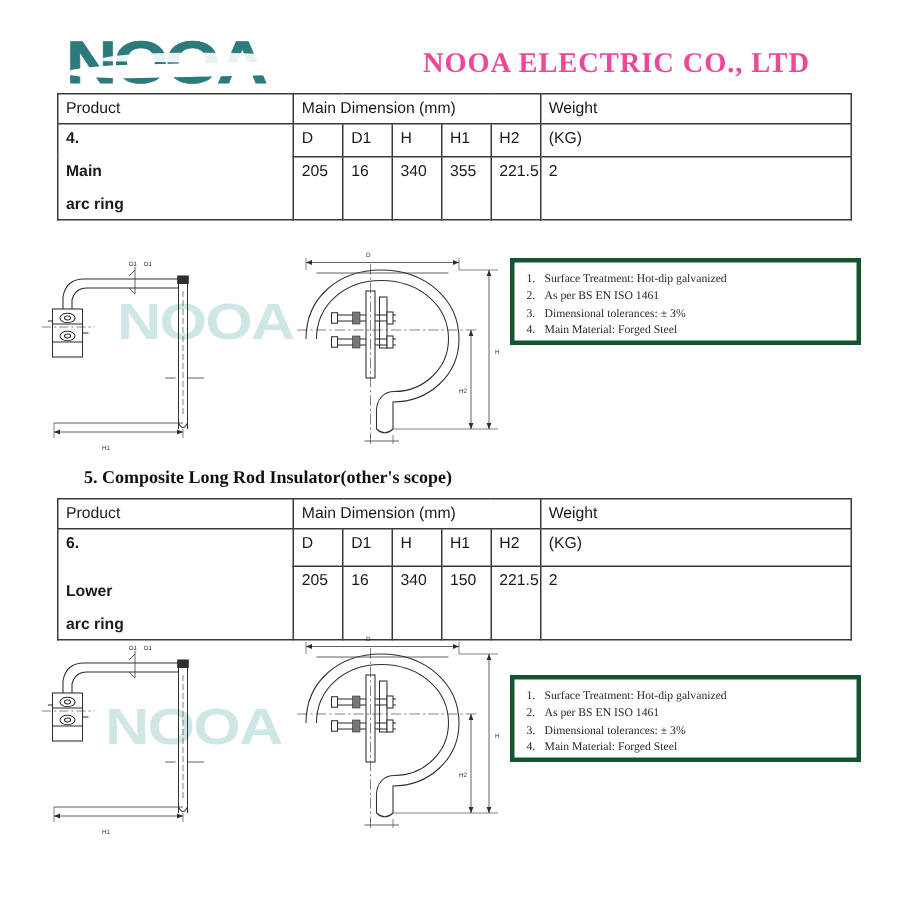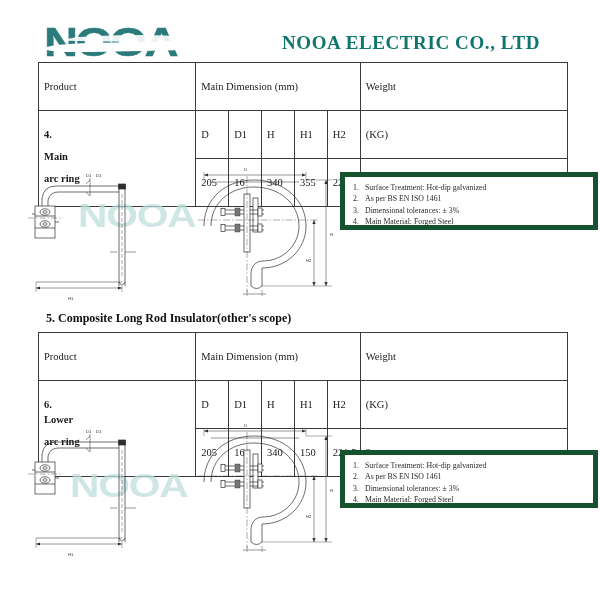--- a/index.html
+++ b/index.html
@@ -55,74 +55,74 @@
     transform: rotate(1deg);
     opacity: .9;
   }
   .company-name {
     position: absolute;
     left: 282px; top: 14px;
     font-family: "Liberation Serif", "DejaVu Serif", serif;
     font-weight: bold;
     font-size: 19px;
     letter-spacing: 0.6px;
-    color: #0f766e;
+    color: #ec4899;
     white-space: nowrap;
   }
   .header-rule {
     position: absolute;
     left: 44px; top: 44px;
     width: 520px; height: 2px;
     background: #8f9a9b;
   }
 
   
   .spec-table {
     position: absolute;
     border-collapse: collapse;
     table-layout: fixed;
     font-size: 10.5px;
     background: #fff;
   }
   .spec-table td {
     border: 1px solid #3a3a3a;
-    padding: 17px 5px;
+    padding: 3px 5px;
     vertical-align: top;
     line-height: 13px;
-    font-family: Liberation Serif, serif;
+    font-family: Liberation Sans, sans-serif;
   }
   .spec-table td.bold { font-weight: bold; }
   #table-1 { left: 38px; top: 62px; width: 530px; }
   #table-2 { left: 38px; top: 332px; width: 530px; }
   .c-prod { width: 74px; }
   .c-d    { width: 78px; }
   .c-d1   { width: 42px; }
   .c-h    { width: 40px; }
   .c-h1   { width: 40px; }
   .c-h2   { width: 155px; }
   .c-w    { width: 101px; }
   .row-h  { height: 20px; }
   .row-m  { height: 22px; }
   .row-v  { height: 42px; }
 
   
   .section-heading {
     position: absolute;
-    left: 46px; top: 311px;
+    left: 56px; top: 311px;
     font-size: 12px;
     font-weight: bold;
     font-family: "Liberation Serif", "DejaVu Serif", serif;
     color: #101010;
   }
 
   
   .notes-box {
     position: absolute;
-    width: 258px;
-    border: 5px solid #14532d;
+    width: 234px;
+    border: 3px solid #14532d;
     background: #fff;
     padding: 5px 6px 6px 8px;
     box-sizing: border-box;
   }
   #notes-1 { left: 340px; top: 172px; height: 58px; }
   #notes-2 { left: 340px; top: 450px; height: 58px; }
   .note-line {
     font-size: 7.8px;
     line-height: 11.4px;
     color: #2a2a2a;
@@ -337,21 +337,21 @@
 <table class="spec-table" id="table-2">
   <tbody>
       <tr class="row-h">
     <td class="c-prod">Product</td>
     <td class="c-d" colspan="5">Main Dimension (mm)</td>
     <td class="c-w">Weight</td>
   </tr>
   <tr class="row-m">
     <td class="c-prod bold" rowspan="3">
       <div>6.</div>
-      <div style="margin-top:2px">Lower</div>
+      <div style="margin-top:19px">Lower</div>
       <div style="margin-top:9px">arc ring</div>
     </td>
     <td class="c-d">D</td>
     <td class="c-d1">D1</td>
     <td class="c-h">H</td>
     <td class="c-h1">H1</td>
     <td class="c-h2">H2</td>
     <td class="c-w">(KG)</td>
   </tr>
   <tr class="row-v">

